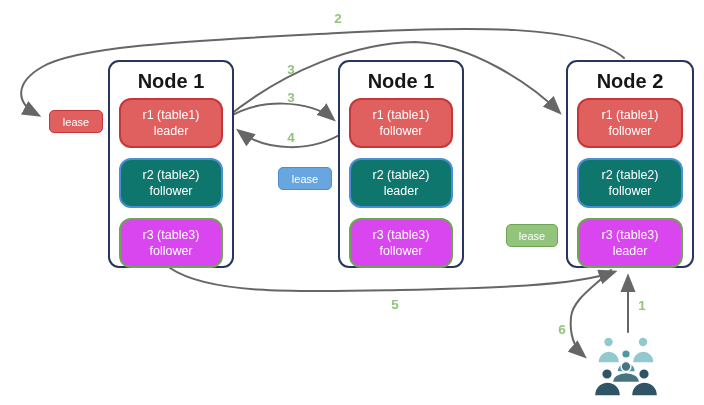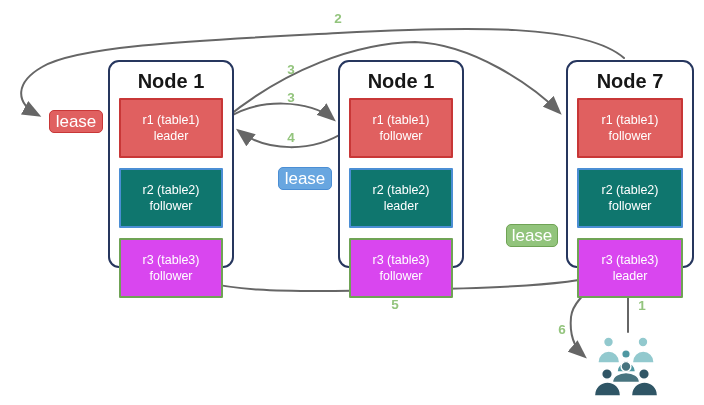--- a/index.html
+++ b/index.html
@@ -11,30 +11,30 @@
   .node{
     position:absolute;width:126px;height:208px;background:#ffffff;
     border:2px solid #26365e;border-radius:11px;box-sizing:border-box;
   }
   .node-title{
     text-align:center;font-weight:bold;font-size:20px;color:#161616;
     margin-top:10px;height:18px;line-height:18px;
   }
   .replicas{display:flex;flex-direction:column;gap:10px;padding:8px 9px 0 9px;}
   .replica{
-    height:60px;border-radius:1px;border:2px solid;box-sizing:border-box;
+    height:50px;border-radius:12px;border:2px solid;box-sizing:border-box;
     color:#ffffff;display:flex;flex-direction:column;align-items:center;justify-content:center;
     font-size:12.5px;line-height:1.3;text-align:center;
   }
   .box-red{background:#e06060;border-color:#c83737;}
   .box-blue{background:#0f766e;border-color:#4b8ed4;}
   .box-green{background:#d946ef;border-color:#6fa355;}
   .lease{
     position:absolute;width:54px;height:23px;border-radius:5px;box-sizing:border-box;
-    border:1.5px solid;color:#ffffff;font-size:17px;
+    border:1.5px solid;color:#ffffff;font-size:11px;
     display:flex;align-items:center;justify-content:center;
   }
   .lease-red{background:#e06060;border-color:#c83737;left:49px;top:110px;}
   .lease-blue{background:#68a6e0;border-color:#4b8ed4;left:278px;top:167px;}
   .lease-green{background:#92c47c;border-color:#6fa355;left:506px;top:224px;width:52px;}
   .step{
     position:absolute;transform:translate(-50%,-50%);
     color:#93c47d;font-weight:bold;font-size:13.5px;
   }
 </style>
@@ -109,21 +109,21 @@
         <span>leader</span>
       </div>
       <div class="replica box-green">
         <span>r3 (table3)</span>
         <span>follower</span>
       </div>
     </div>
   </div>
 
   <div class="node" style="left:566px;top:60px;width:128px;">
-    <div class="node-title">Node 7</div>
+    <div class="node-title">Node 2</div>
     <div class="replicas">
       <div class="replica box-red">
         <span>r1 (table1)</span>
         <span>follower</span>
       </div>
       <div class="replica box-blue">
         <span>r2 (table2)</span>
         <span>follower</span>
       </div>
       <div class="replica box-green">

